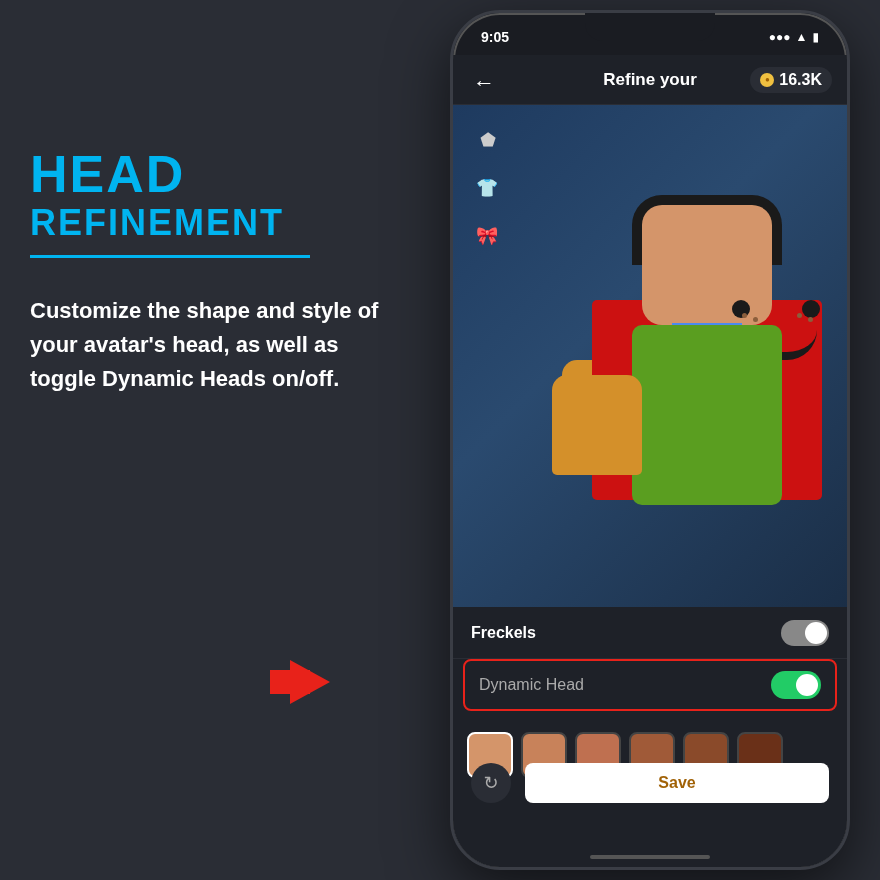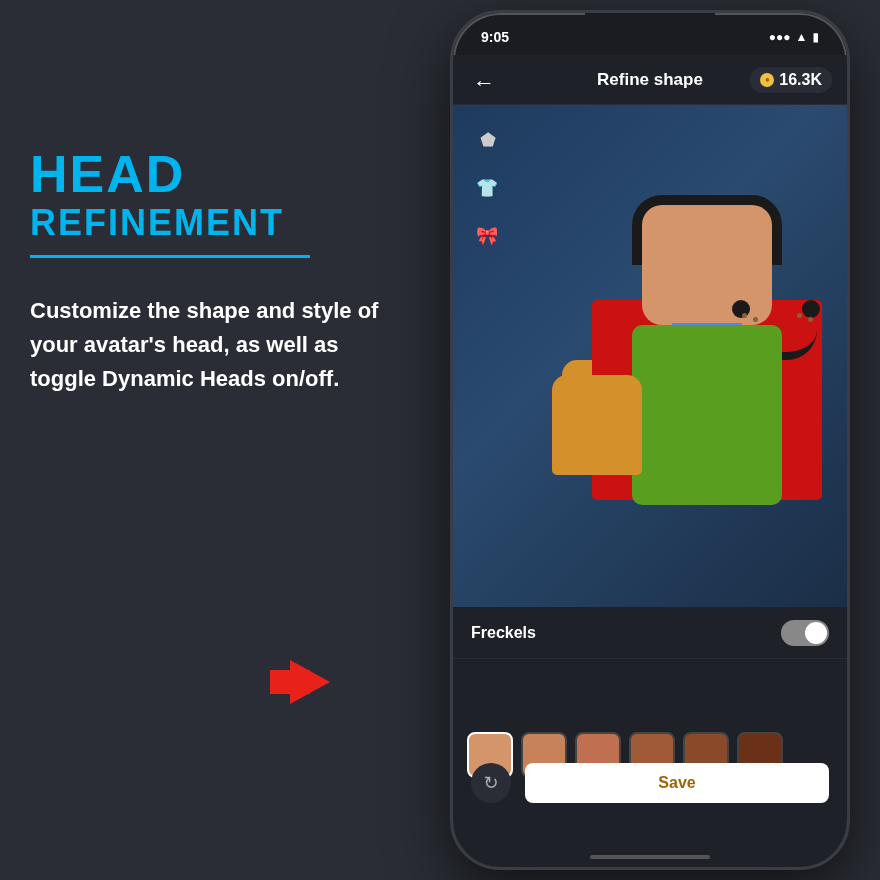--- a/index.html
+++ b/index.html
@@ -551,21 +551,21 @@
       <span class="status-time">9:05</span>
       <div class="status-icons">
         <span>●●●</span>
         <span>▲</span>
         <span>▮</span>
       </div>
     </div>
 
     <div class="nav-bar">
       <span class="nav-back">←</span>
-      <span class="nav-title">Refine shape</span>
+      <span class="nav-title">Refine your</span>
       <div class="coin-badge">
         <div class="coin-icon">●</div>
         <span class="coin-amount">16.3K</span>
       </div>
     </div>
 
     <div class="side-icons">
       <div class="side-icon">⬟</div>
       <div class="side-icon">👕</div>
       <div class="side-icon">🎀</div>
@@ -601,20 +601,24 @@
       </div>
     </div>
 
     <div class="bottom-panel">
 
       <div class="freckels-row">
         <span class="freckels-label">Freckels</span>
         <div class="freckels-toggle"></div>
       </div>
 
+      <div class="dynamic-head-row">
+        <span class="dynamic-head-label">Dynamic Head</span>
+        <div class="dynamic-head-toggle"></div>
+      </div>
 
       <div class="swatches-row">
         <div class="swatch active" style="background:#d4956a;"></div>
         <div class="swatch" style="background:#c8825a;"></div>
         <div class="swatch" style="background:#bf7050;"></div>
         <div class="swatch" style="background:#a05a38;"></div>
         <div class="swatch" style="background:#8a4a2a;"></div>
         <div class="swatch" style="background:#6a3018;"></div>
       </div>
 

